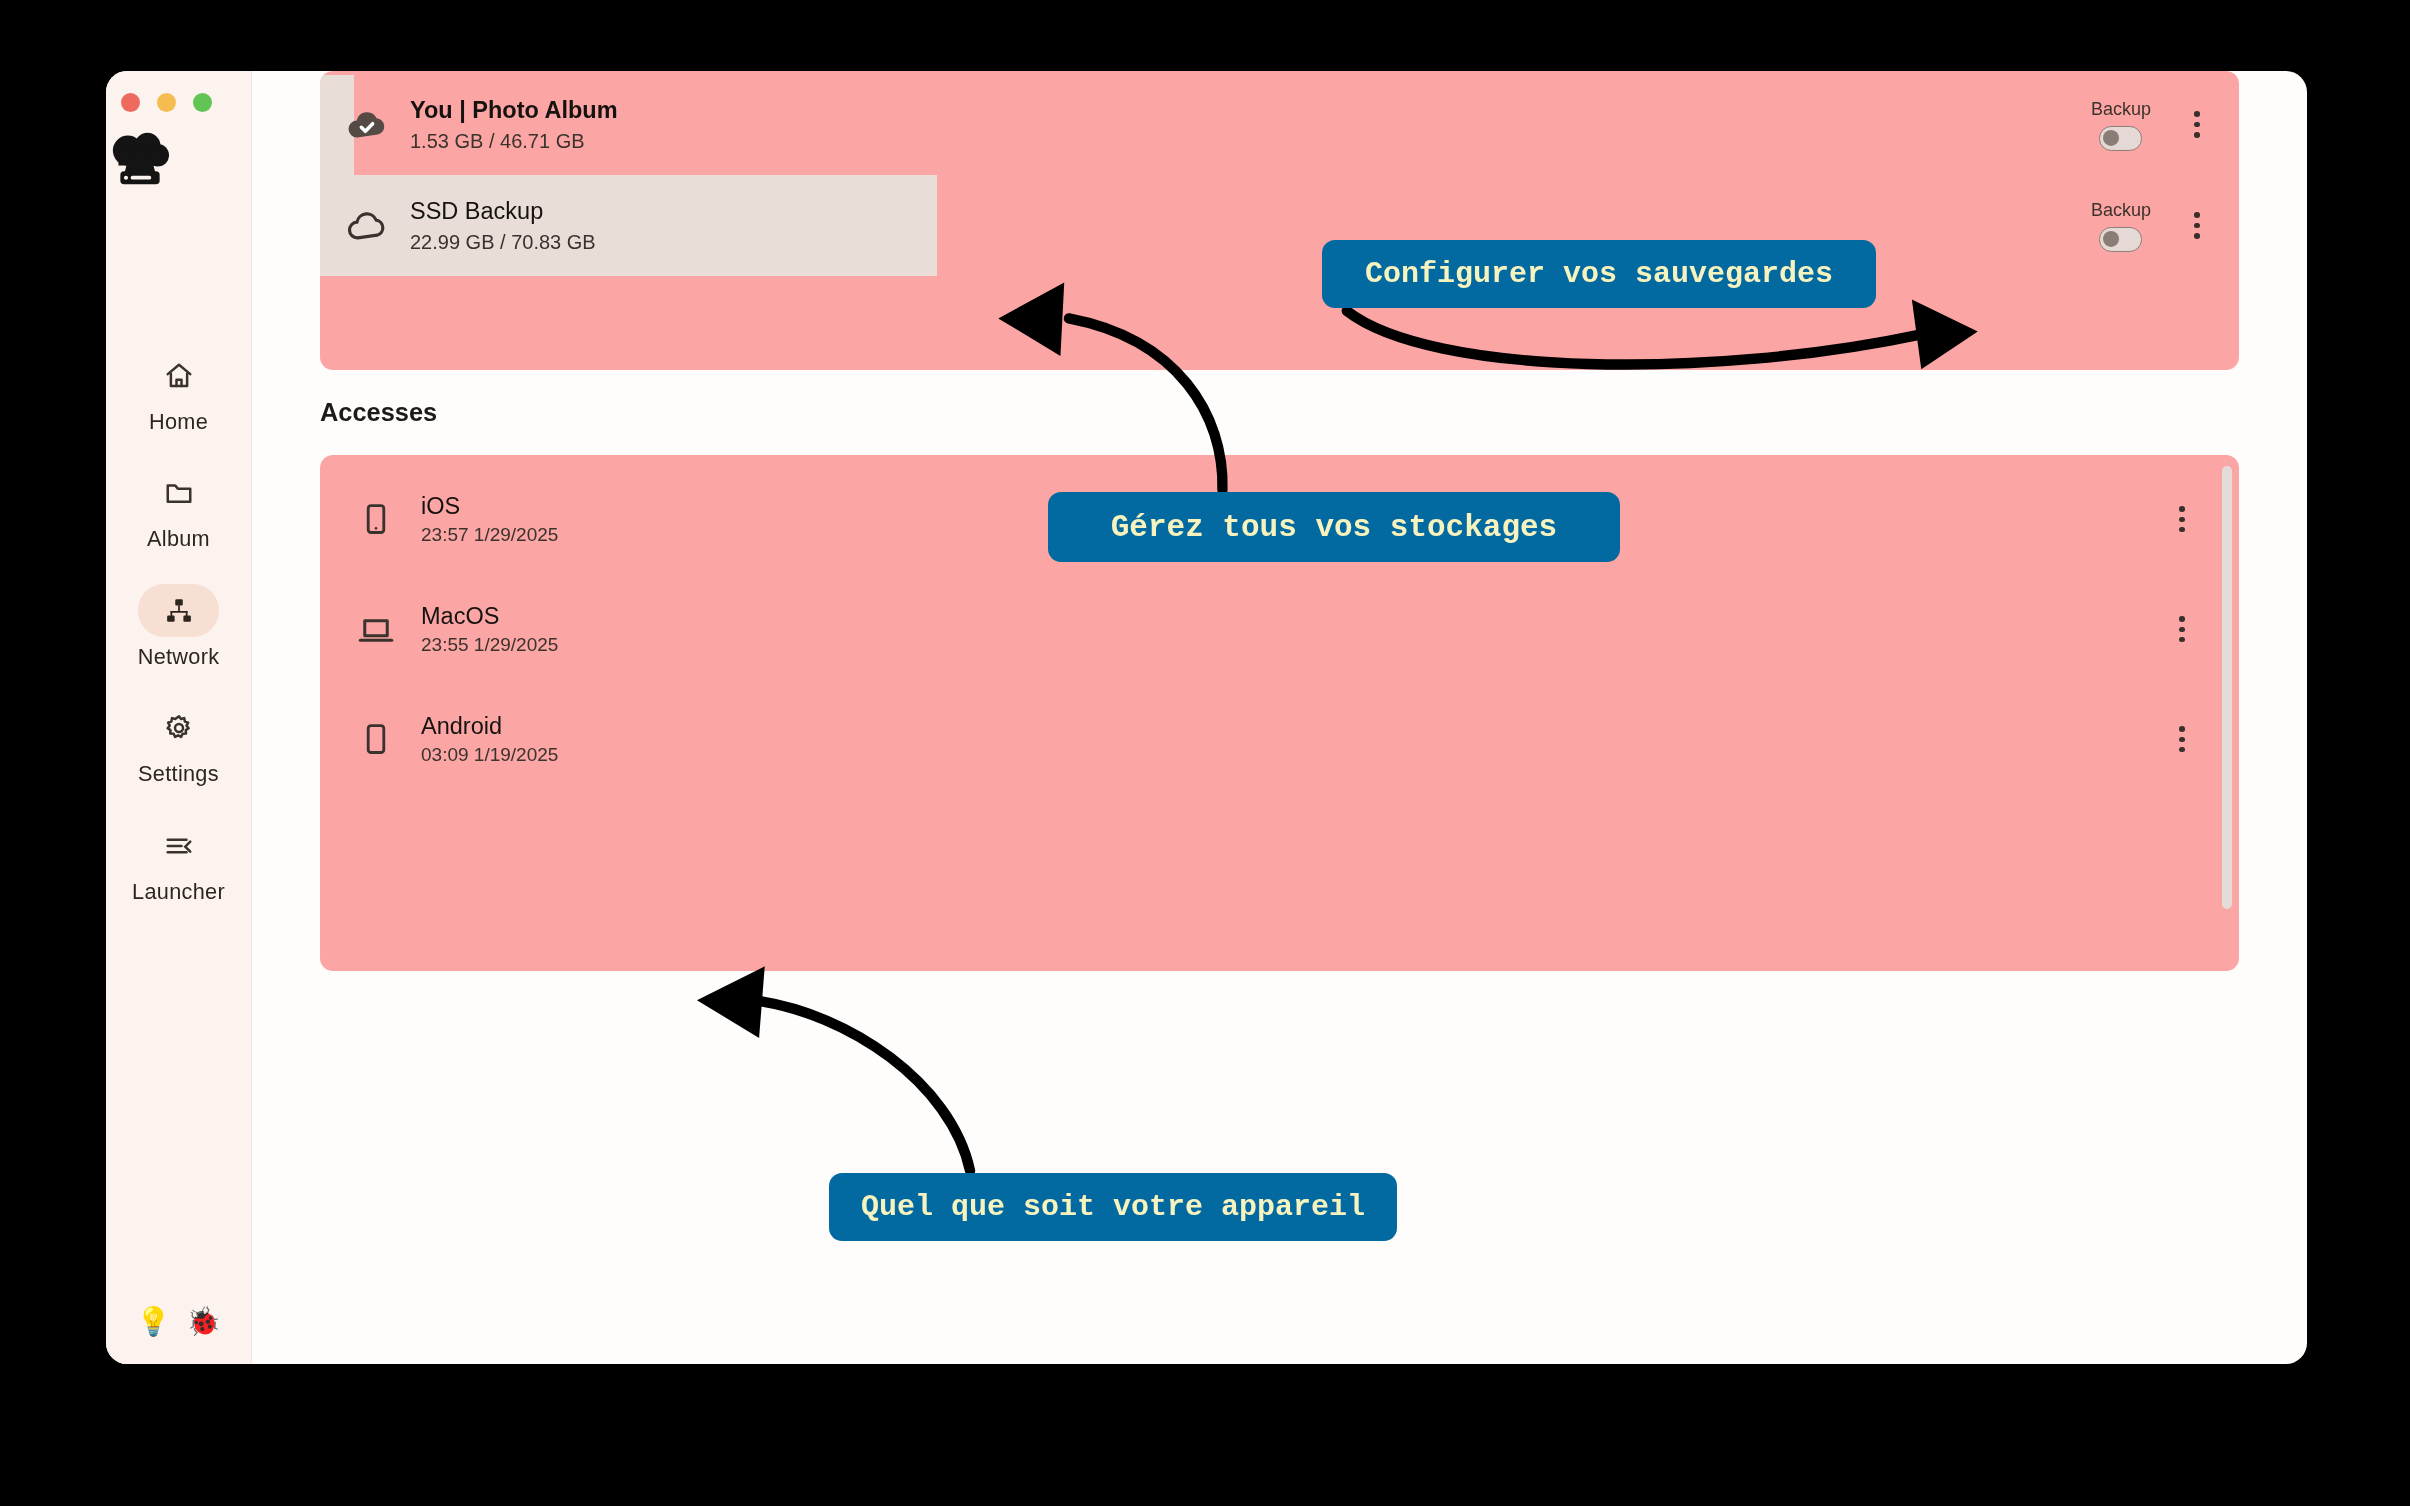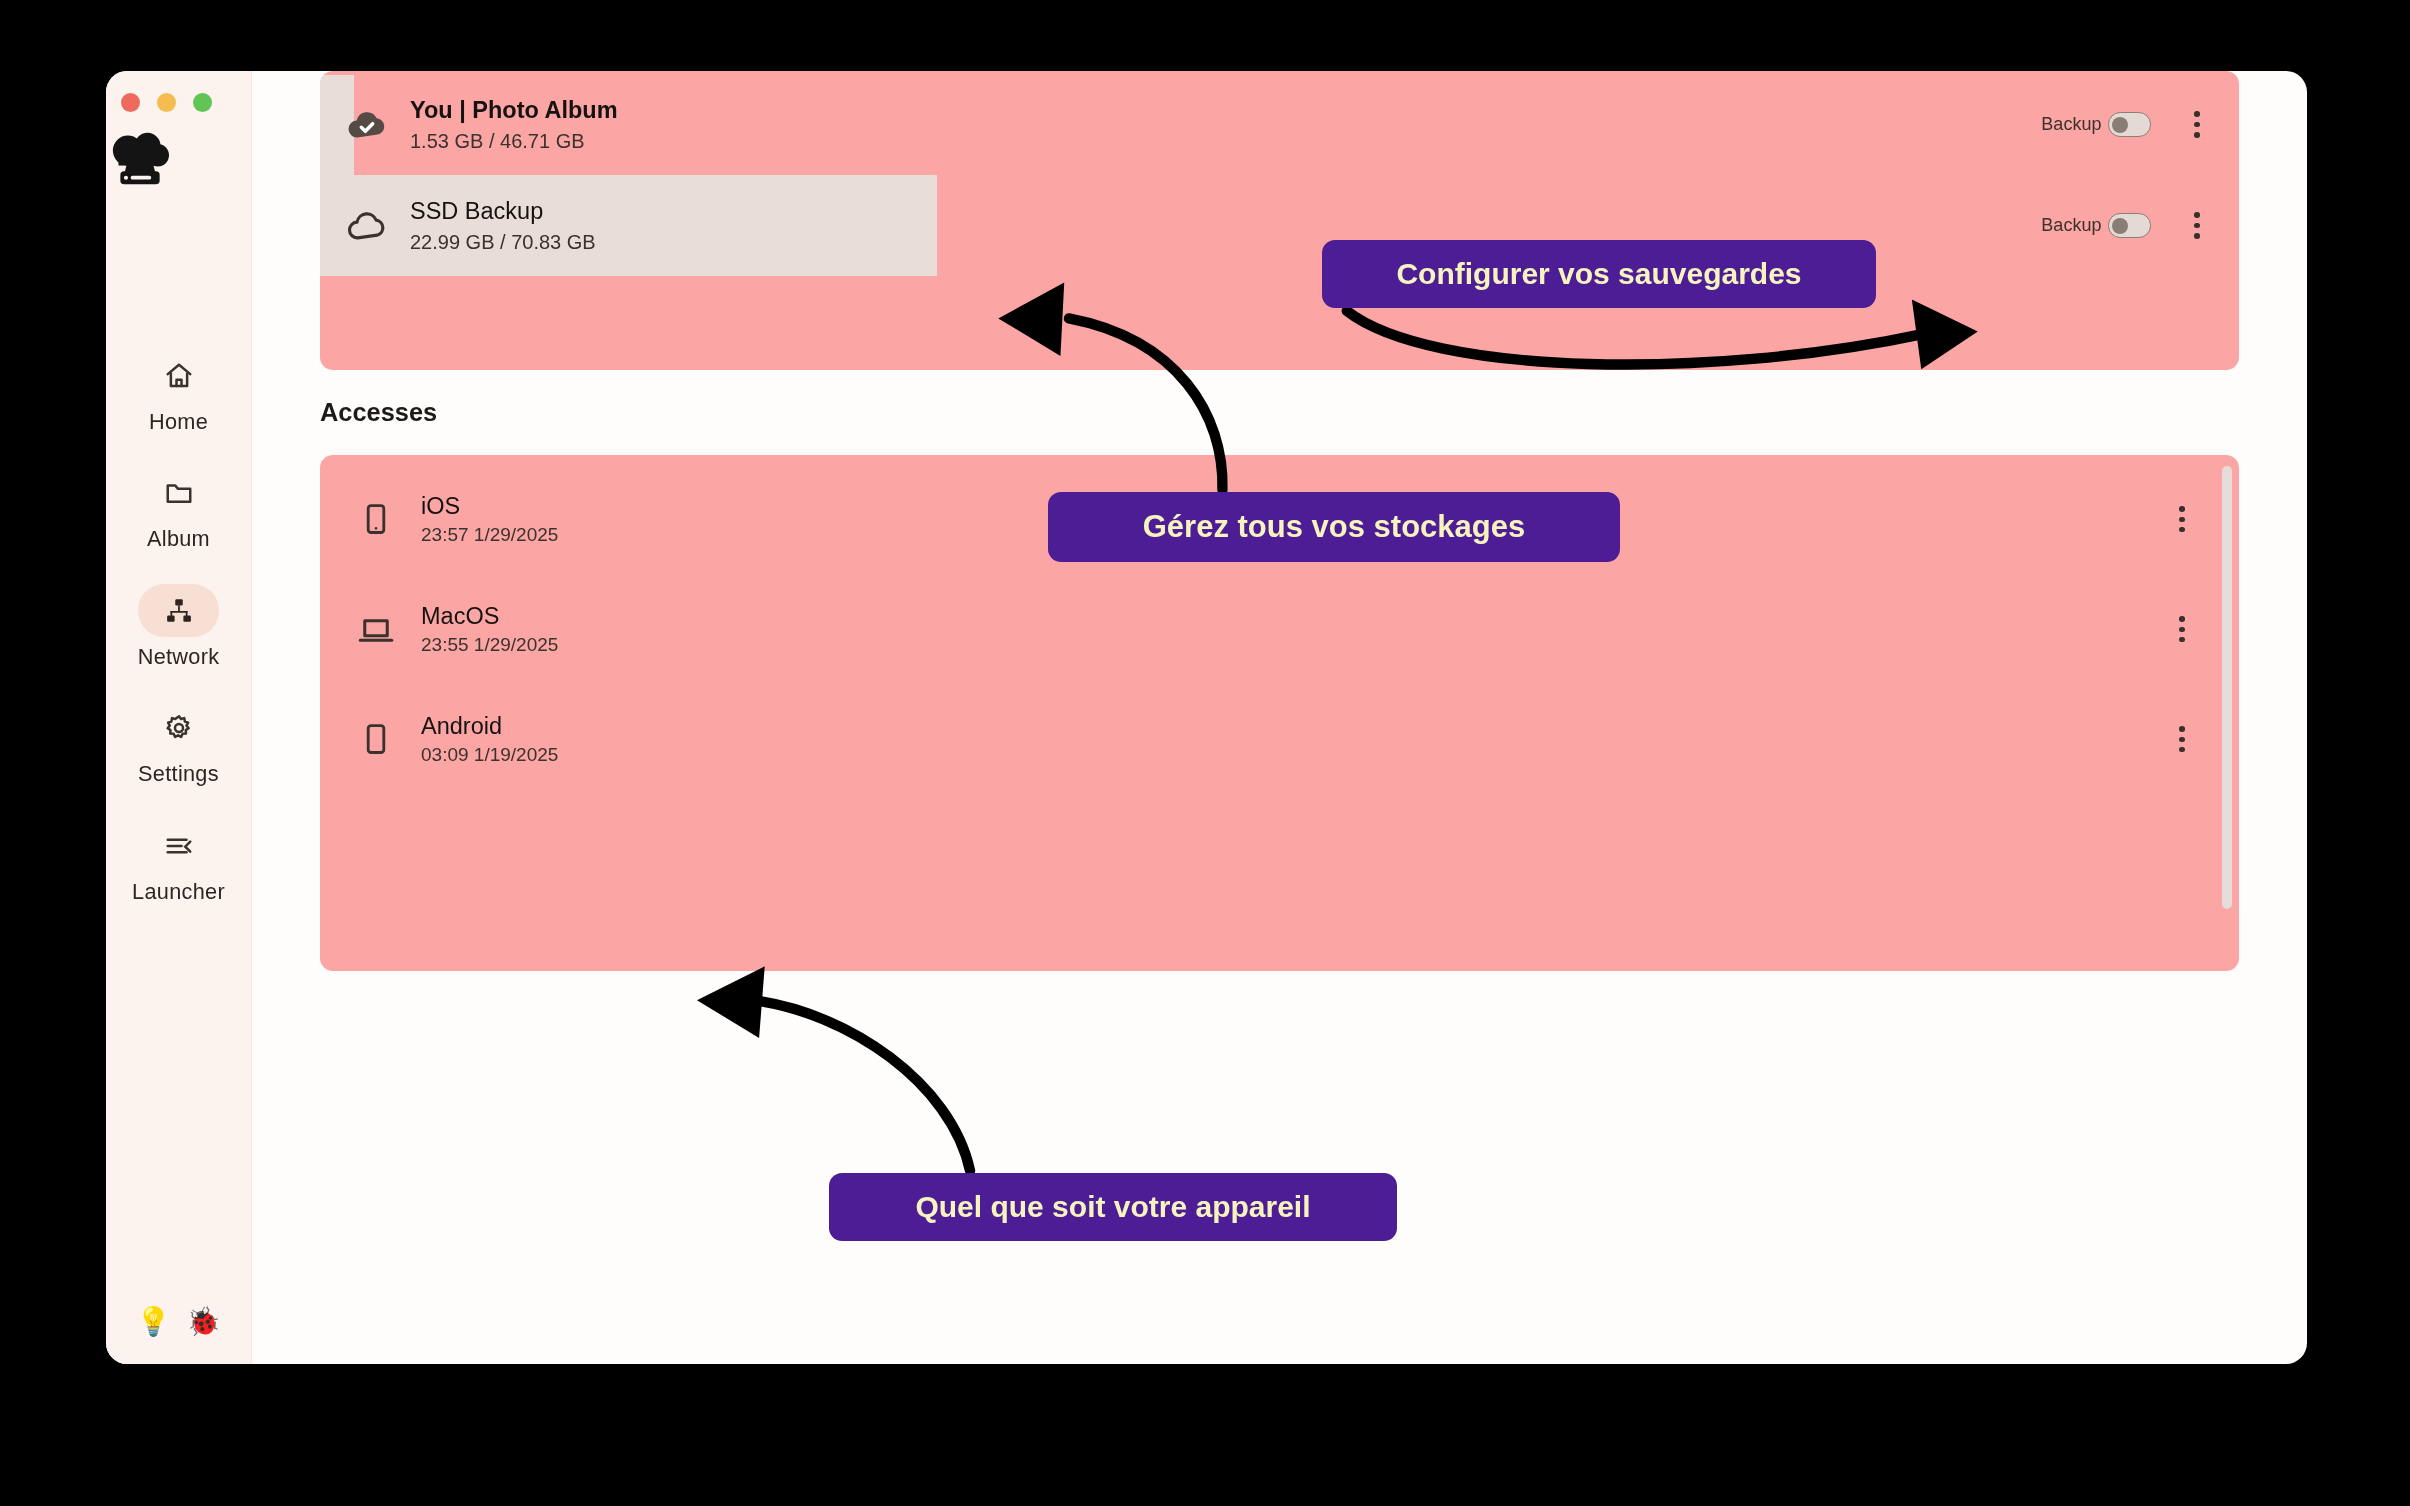--- a/index.html
+++ b/index.html
@@ -146,21 +146,21 @@
   .st-name { font-size: 23.5px; color: #15120F; line-height: 1.25; }
   .st-name.bold { font-weight: 700; }
   .st-sub { font-size: 20px; color: #3A322C; margin-top: 3.8px; }
 
   .st-right {
     position: absolute;
     right: 28px; top: 50%;
     transform: translateY(-50%);
     display: flex; align-items: center; gap: 32px;
   }
-  .backup-group { display: flex; align-items: center; gap: 6.6px; justify-content: center; }
+  .backup-group { display: flex; flex-direction: column; align-items: center; gap: 6.6px; justify-content: center; }
   .backup-label { font-size: 18px; color: #3B322C; }
   .toggle {
     width: 43px; height: 24.5px;
     border-radius: 12.2px;
     background: #E4D9D4;
     border: 1.4px solid #8A7D75;
     position: relative;
     cursor: pointer;
   }
   .toggle .knob {
@@ -200,29 +200,30 @@
     right: 6.6px; top: 11.3px;
     width: 10.4px; height: 443px;
     border-radius: 5.6px;
     background: #E4DCD8;
     cursor: pointer;
   }
 
   
   .callout {
     position: absolute;
-    background: #4c1d95;
+    background: #0369a1;
     color: #F7F3BE;
     border-radius: 13px;
     font-weight: 700;
     display: flex;
     align-items: center;
     justify-content: center;
     white-space: nowrap;
     z-index: 30;
+    font-family: Liberation Mono, monospace;
   }
   #callout-backups { left: 1322px; top: 240px; width: 554px; height: 68px; font-size: 30px; }
   #callout-storages { left: 1048px; top: 492px; width: 572px; height: 70px; font-size: 31px; }
   #callout-device  { left: 829px; top: 1173px; width: 568px; height: 68px; font-size: 30px; }
 
   .arrows { position: absolute; inset: 0; pointer-events: none; z-index: 20; }
 </style>
 </head>
 <body>
 

